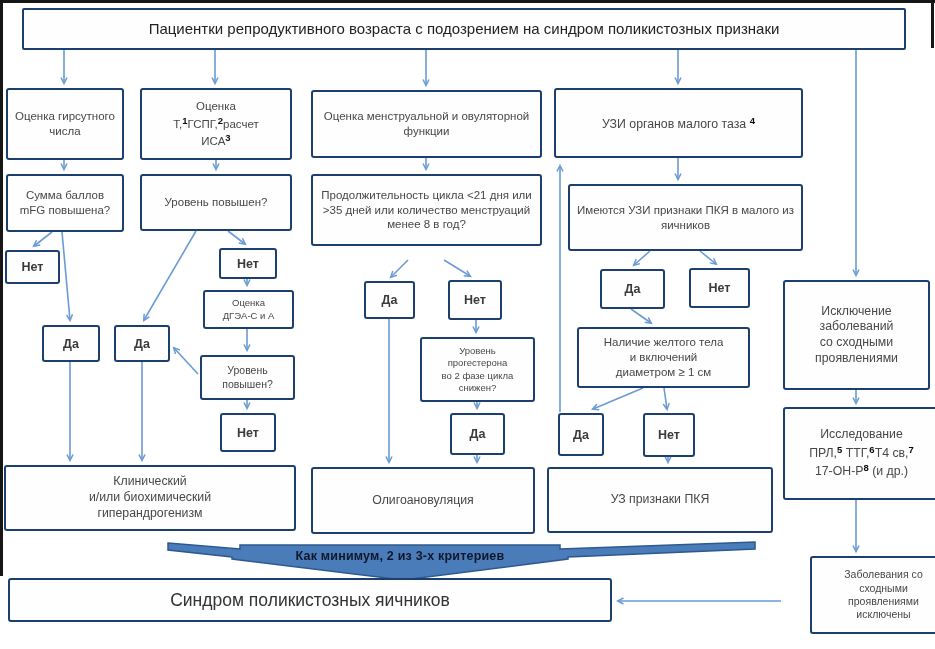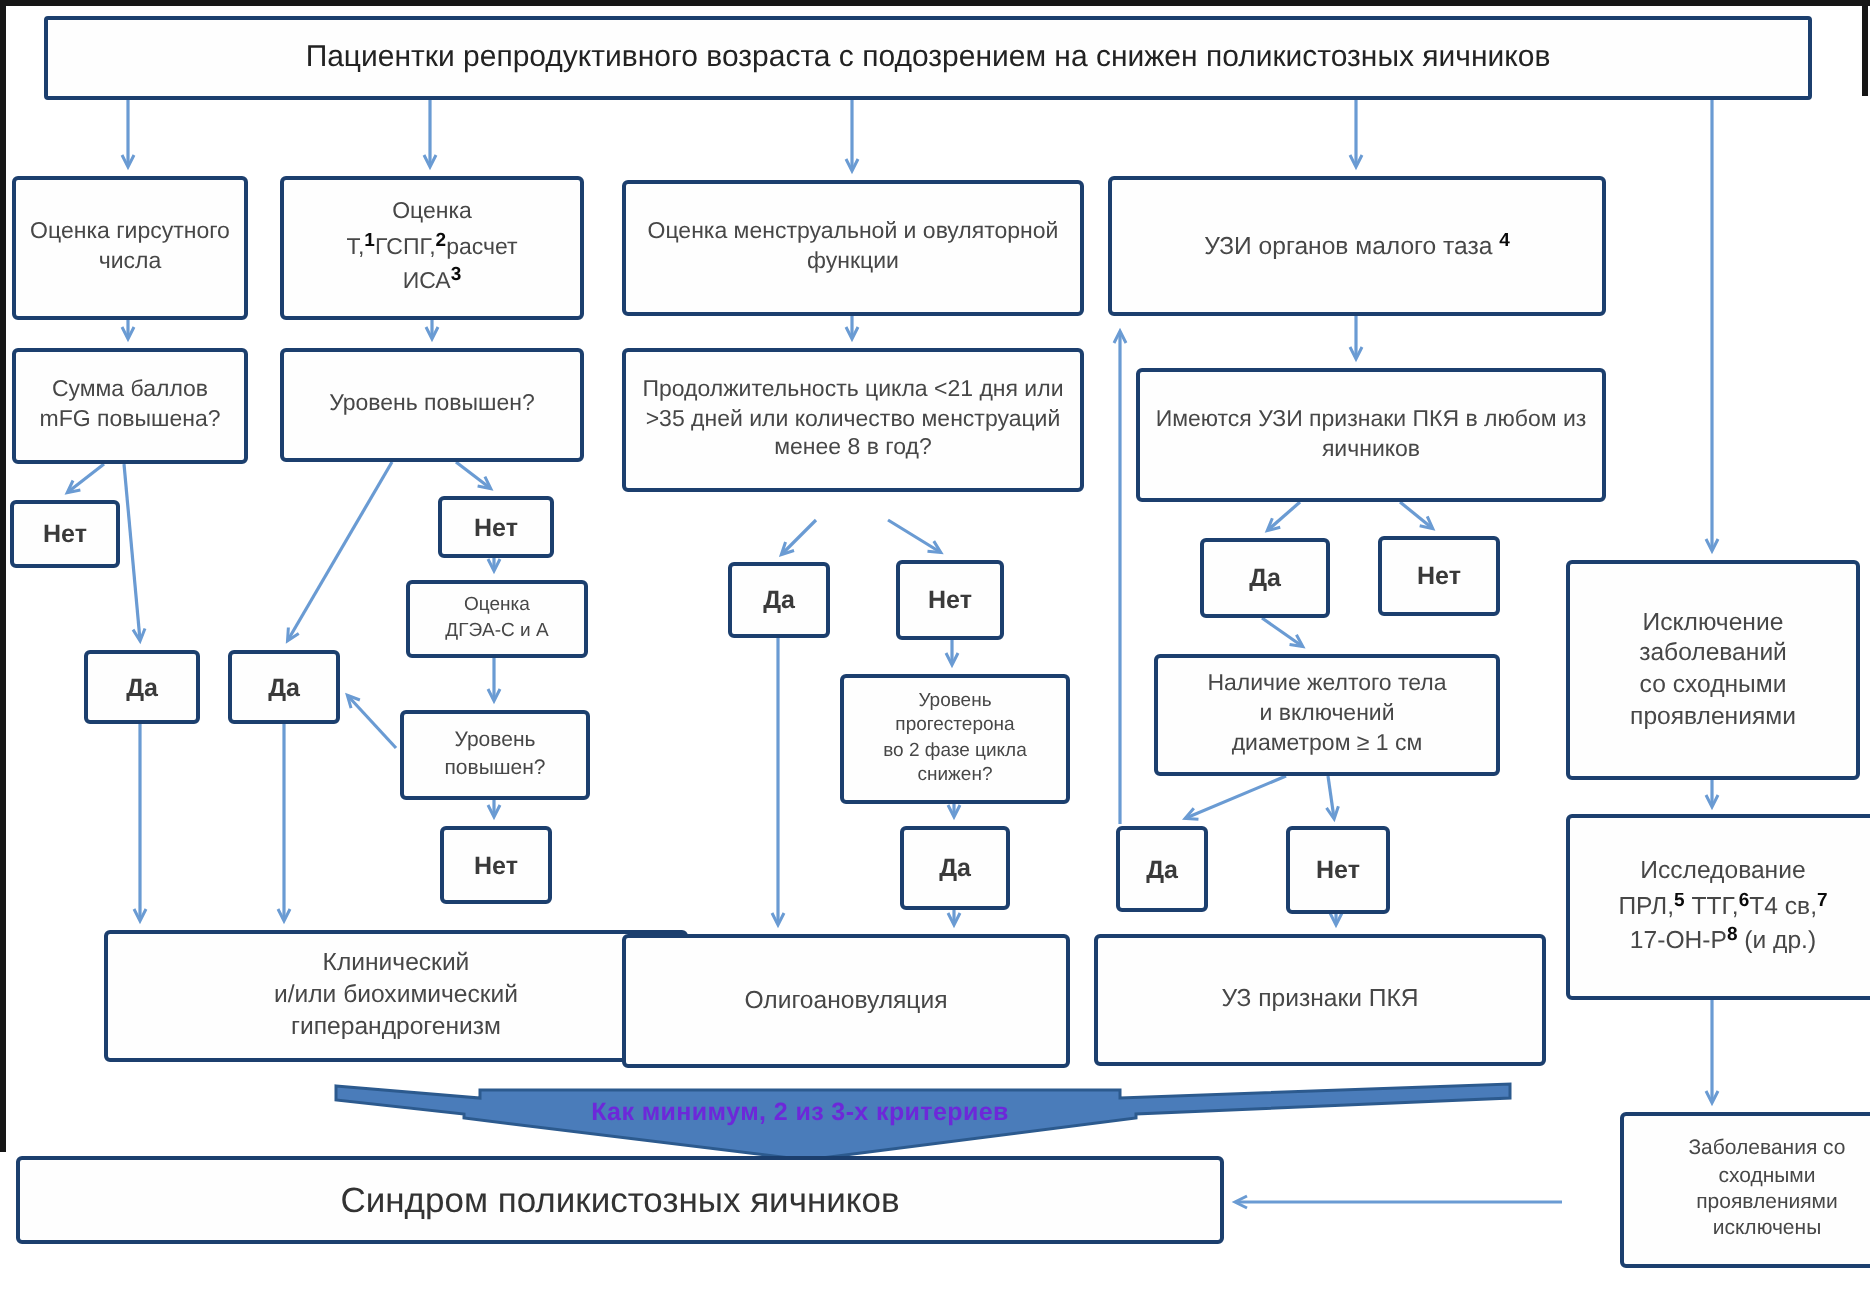--- a/index.html
+++ b/index.html
@@ -24,21 +24,21 @@
   #title-box{border-width:2px;font-size:15px;color:#222;border-radius:2px;}
   #final-box{border-width:2.5px;font-size:17.5px;color:#333;}
   sup.annot{font-weight:700;color:#0a0a0a;font-size:9.5px;position:relative;top:1px;}
   #connector-layer{position:absolute;left:0;top:0;}
   .flow{stroke:var(--arrow);stroke-width:1.6;fill:none;}
   .arrowhead{stroke:var(--arrow);stroke-width:1.5;fill:none;}
   .banner-shape{fill:var(--banner);stroke:var(--bannerStroke);stroke-width:1.5;}
   #banner-label{
     position:absolute;left:250px;top:546px;width:300px;height:20px;
     display:flex;align-items:center;justify-content:center;
-    color:#6d28d9;font-size:12.5px;font-weight:700;letter-spacing:.2px;
+    color:#0f172a;font-size:12.5px;font-weight:700;letter-spacing:.2px;
   }
   .frame{position:absolute;background:#161616;}
 </style>
 </head>
 <body style="--border: #1c3f6e; --arrow: #6a9bd3; --banner: #4a7cba; --bannerStroke: #2c5a8e;">
 
 <div id="canvas">
 
   <div class="frame" style="left:0;top:0;width:935px;height:3px;"></div>
   <div class="frame" style="left:0;top:0;width:3px;height:576px;"></div>
@@ -84,21 +84,21 @@
       <line class="flow" marker-end="url(#arr)" x1="668" y1="457" x2="668" y2="462"></line>
       <line class="flow" marker-end="url(#arr)" x1="560" y1="412" x2="560" y2="166"></line>
       <line class="flow" marker-end="url(#arr)" x1="856" y1="390" x2="856" y2="403"></line>
       <line class="flow" marker-end="url(#arr)" x1="856" y1="500" x2="856" y2="551"></line>
       <line class="flow" marker-end="url(#arr)" x1="781" y1="601" x2="618" y2="601"></line>
     </g>
     <path class="banner-shape" d="M168,543 L240,549 L240,545 L560,545 L560,549 L755,542 L755,549 L568,557 L568,559 L403,580 L232,559 L232,557 L168,550 Z"></path>
   </svg>
 
   <div class="node" id="title-box" style="left:22px;top:8px;width:884px;height:42px;">
-    <span class="lbl">Пациентки репродуктивного возраста с подозрением на снижен поликистозных яичников</span>
+    <span class="lbl">Пациентки репродуктивного возраста с подозрением на синдром поликистозных признаки</span>
   </div>
 
   <div class="node" style="left:6px;top:88px;width:118px;height:72px;">
     <span class="lbl">Оценка гирсутного числа</span>
     </div>
   <div class="node" style="left:6px;top:174px;width:118px;height:58px;">
     <span class="lbl">Сумма баллов mFG повышена?</span>
     </div>
   <div class="node sm" style="left:5px;top:250px;width:55px;height:34px;">
     <span class="lbl">Нет</span>
@@ -145,21 +145,21 @@
     <span class="lbl">Уровень<br>прогестерона<br>во 2 фазе цикла<br>снижен?</span>
     </div>
   <div class="node sm" style="left:450px;top:413px;width:55px;height:42px;">
     <span class="lbl">Да</span>
     </div>
 
   <div class="node md" style="left:554px;top:88px;width:249px;height:70px;">
     <span class="lbl">УЗИ органов малого таза <sup class="annot">4</sup></span>
     </div>
   <div class="node" style="left:568px;top:184px;width:235px;height:67px;">
-    <span class="lbl">Имеются УЗИ признаки ПКЯ в любом из  яичников</span>
+    <span class="lbl">Имеются УЗИ признаки ПКЯ в малого из  яичников</span>
     </div>
   <div class="node sm" style="left:600px;top:269px;width:65px;height:40px;">
     <span class="lbl">Да</span>
     </div>
   <div class="node sm" style="left:689px;top:268px;width:61px;height:40px;">
     <span class="lbl">Нет</span>
     </div>
   <div class="node" style="left:577px;top:327px;width:173px;height:61px;">
     <span class="lbl">Наличие  желтого тела<br>и включений<br>диаметром ≥ 1 см</span>
     </div>
@@ -173,21 +173,21 @@
   <div class="node md" style="left:783px;top:280px;width:147px;height:110px;">
     <span class="lbl">Исключение<br>заболеваний<br>со сходными<br>проявлениями</span>
     </div>
   <div class="node md" style="left:783px;top:407px;width:157px;height:93px;">
     <span class="lbl">Исследование<br>ПРЛ,<sup class="annot">5</sup> ТТГ,<sup class="annot">6</sup>Т4 св,<sup class="annot">7</sup><br>17-ОН-Р<sup class="annot">8</sup> (и др.)</span>
     </div>
   <div class="node t10" style="left:810px;top:556px;width:147px;height:78px;">
     <span class="lbl">Заболевания  со<br>сходными<br>проявлениями<br>исключены</span>
     </div>
 
-  <div class="node md" style="left:4px;top:465px;width:292px;height:66px;margin-left:48px;">
+  <div class="node md" style="left:4px;top:465px;width:292px;height:66px;">
     <span class="lbl">Клинический<br>и/или биохимический<br>гиперандрогенизм</span>
     </div>
   <div class="node md" style="left:311px;top:467px;width:224px;height:67px;">
     <span class="lbl">Олигоановуляция</span>
     </div>
   <div class="node md" style="left:547px;top:467px;width:226px;height:66px;">
     <span class="lbl">УЗ признаки ПКЯ</span>
     </div>
 
   <div id="banner-label">Как минимум, 2 из 3-х критериев</div>

